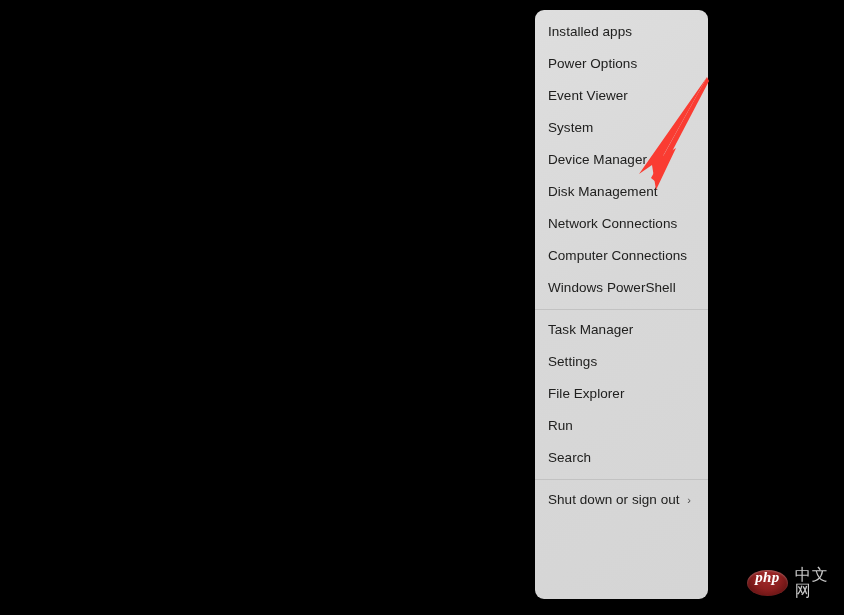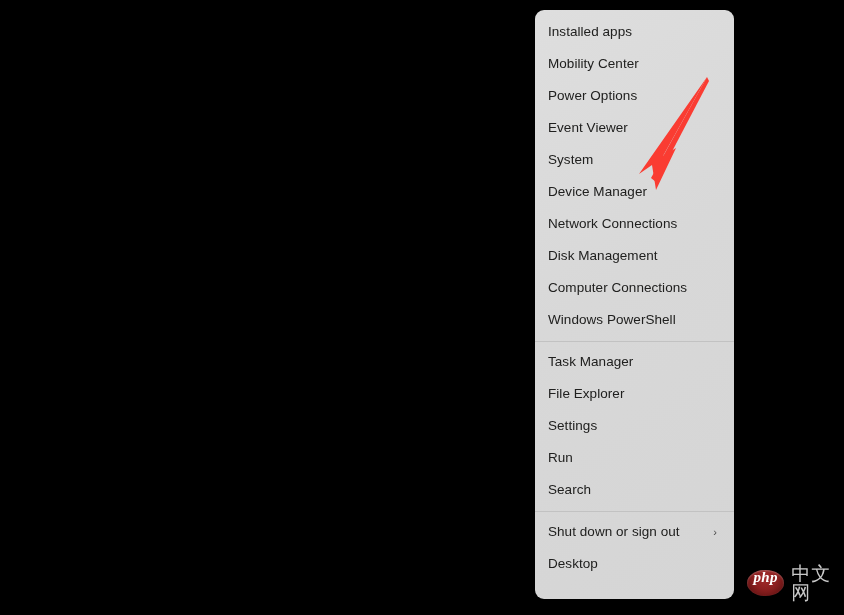--- a/index.html
+++ b/index.html
@@ -20,21 +20,21 @@
     position: absolute;
     inset: 0;
     background: #000000;
   }
 
   
   #winx-menu {
     position: absolute;
     left: 535px;
     top: 10px;
-    width: 199px;
+    width: 173px;
     height: 589px;
     background: #dadada;
     background-image: linear-gradient(145deg, #dedede 0%, #d8d8d8 45%, #d5d5d5 100%);
     border-radius: 9px;
     box-shadow: 0 4px 18px rgba(0,0,0,0.55);
     overflow: hidden;
     padding-top: 6px;
   }
 
   .menu-group {
@@ -111,92 +111,86 @@
     font-family: "Liberation Serif", "DejaVu Serif", serif;
     font-style: italic;
     font-weight: bold;
     font-size: 15px;
     color: #ffffff;
     letter-spacing: 0.3px;
     line-height: 1;
   }
 
   #watermark-cn-text {
-    font-size: 19px;
+    font-size: 16px;
     color: #c9c9c9;
     letter-spacing: 1px;
     line-height: 1;
     font-family: "DejaVu Sans", sans-serif;
   }
 </style>
 </head>
 <body>
 
 <div id="desktop-backdrop"></div>
 
 <div id="winx-menu">
   <div id="menu-groups">
       <div class="menu-group">
         <div class="menu-item">
           <span class="menu-item-label">Installed apps</span>
         </div>
         <div class="menu-item">
-          <span class="menu-item-label">Mobility Center</span>
-        </div>
-        <div class="menu-item">
           <span class="menu-item-label">Power Options</span>
         </div>
         <div class="menu-item">
           <span class="menu-item-label">Event Viewer</span>
         </div>
         <div class="menu-item">
           <span class="menu-item-label">System</span>
         </div>
         <div class="menu-item">
           <span class="menu-item-label">Device Manager</span>
         </div>
         <div class="menu-item">
+          <span class="menu-item-label">Disk Management</span>
+        </div>
+        <div class="menu-item">
           <span class="menu-item-label">Network Connections</span>
-        </div>
-        <div class="menu-item">
-          <span class="menu-item-label">Disk Management</span>
         </div>
         <div class="menu-item">
           <span class="menu-item-label">Computer Connections</span>
         </div>
         <div class="menu-item">
           <span class="menu-item-label">Windows PowerShell</span>
         </div>
       </div>
       <div class="menu-separator"></div>
       <div class="menu-group">
         <div class="menu-item">
           <span class="menu-item-label">Task Manager</span>
         </div>
         <div class="menu-item">
+          <span class="menu-item-label">Settings</span>
+        </div>
+        <div class="menu-item">
           <span class="menu-item-label">File Explorer</span>
-        </div>
-        <div class="menu-item">
-          <span class="menu-item-label">Settings</span>
         </div>
         <div class="menu-item">
           <span class="menu-item-label">Run</span>
         </div>
         <div class="menu-item">
           <span class="menu-item-label">Search</span>
         </div>
       </div>
       <div class="menu-separator"></div>
       <div class="menu-group">
         <div class="menu-item">
           <span class="menu-item-label">Shut down or sign out</span>
           <span class="menu-item-chevron">›</span>
-        </div>
-        <div class="menu-item">
-          <span class="menu-item-label">Desktop</span>
         </div>
       </div>
     </div>
 </div>
 
 <svg id="annotation-arrow" viewBox="0 0 100 140" width="100" height="140" xmlns="http://www.w3.org/2000/svg">
   <polygon fill="#fa3c32" points="77,17 33,96 46,88 26,130 22,105 9,114 "></polygon>
   <polygon fill="#fa3c32" points="77,17 79,21 26,122 21,118 "></polygon>
 </svg>
 

